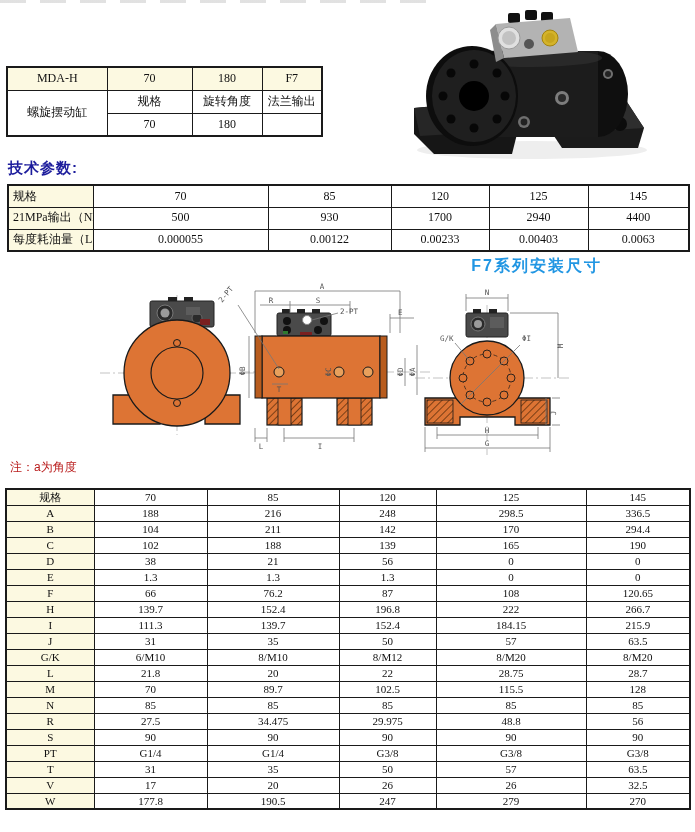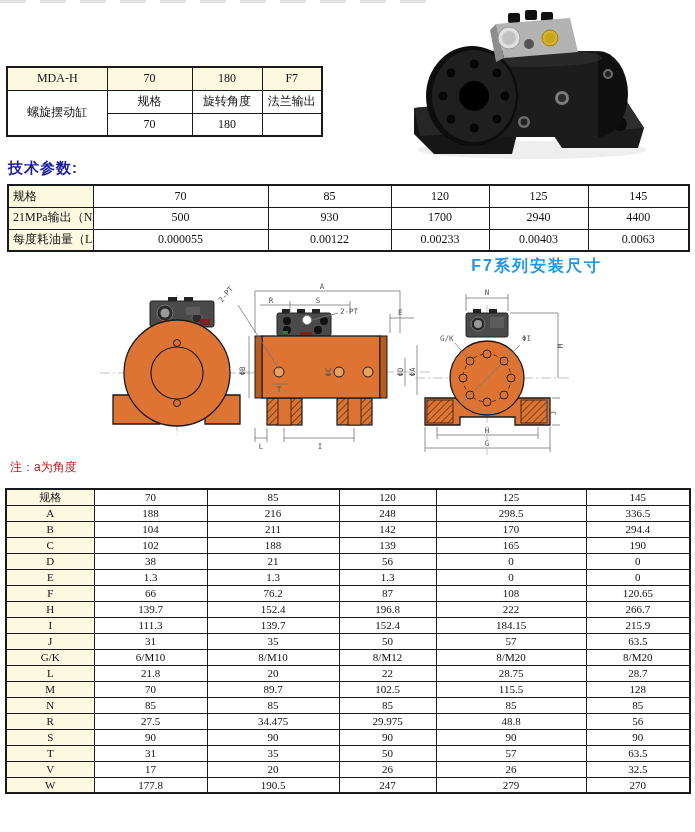--- a/index.html
+++ b/index.html
@@ -470,20 +470,28 @@
         </tr>
         <tr>
           <td class="lbl">S</td>
           <td>90</td>
           <td>90</td>
           <td>90</td>
           <td>90</td>
           <td>90</td>
         </tr>
         <tr>
+          <td class="lbl">PT</td>
+          <td>G1/4</td>
+          <td>G1/4</td>
+          <td>G3/8</td>
+          <td>G3/8</td>
+          <td>G3/8</td>
+        </tr>
+        <tr>
           <td class="lbl">T</td>
           <td>31</td>
           <td>35</td>
           <td>50</td>
           <td>57</td>
           <td>63.5</td>
         </tr>
         <tr>
           <td class="lbl">V</td>
           <td>17</td>

